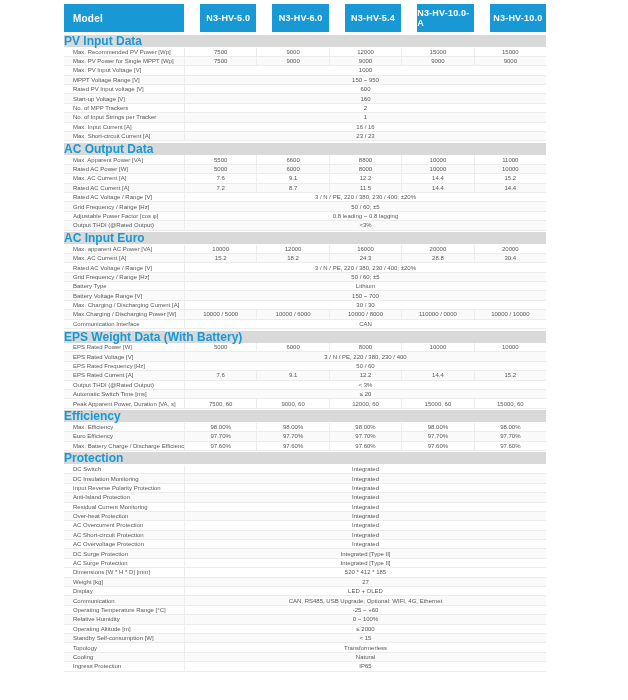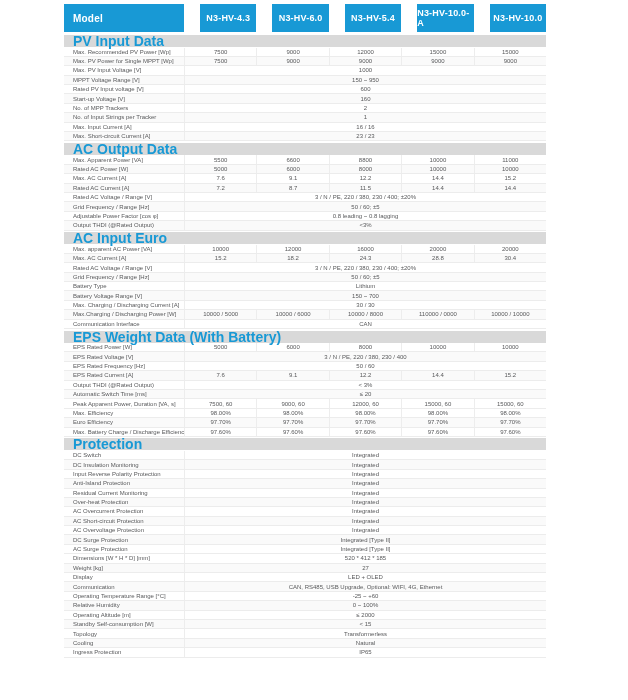--- a/index.html
+++ b/index.html
@@ -16,22 +16,22 @@
     background:#1899d5; color:#ffffff; font-weight:bold; height:28px;
     display:flex; align-items:center; justify-content:center;
     font-size:9px; letter-spacing:0.2px;
   }
   .h-model { width:120px; justify-content:flex-start; padding-left:9px; box-sizing:border-box; font-size:10px; }
   .h-col { flex:1; }
 
   
   .section-title {
     background:#d9d9d9; color:#1899d5; font-weight:bold;
-    font-size:14px; height:12px; line-height:12px;
-    padding-left:9px; margin-top:1.5px; margin-bottom:0.5px;
+    font-size:12px; height:12px; line-height:12px;
+    margin-top:1.5px; margin-bottom:0.5px;
   }
 
   
   .row {
     display:flex; height:8.4px; align-items:stretch;
     font-size:6px; color:#58595b;
     border-bottom:1px solid #ececec; background:#ffffff;
   }
   .rows .row:nth-child(even) { background:#fafafa; }
   .row-label {
@@ -46,21 +46,21 @@
   .val { flex:1; }
   .merged { flex:5; }
 </style>
 </head>
 <body>
 
 <div class="sheet">
   <div class="header-row">
     <div class="h-cell h-model">Model</div>
 
-  <div class="h-cell h-col">N3-HV-4.3</div>
+  <div class="h-cell h-col">N3-HV-5.0</div>
       <div class="h-cell h-col">N3-HV-6.0</div>
       <div class="h-cell h-col">N3-HV-5.4</div>
       <div class="h-cell h-col">N3-HV-10.0-A</div>
       <div class="h-cell h-col">N3-HV-10.0</div>
     </div>
   <div id="sections">
       <div class="section">
         <div class="section-title">PV Input Data</div>
         <div class="rows">
           <div class="row">
@@ -262,20 +262,21 @@
             <div class="row-label">Peak Apparent Power, Duration [VA, s]</div>
             <div class="val">7500, 60</div>
             <div class="val">9000, 60</div>
             <div class="val">12000, 60</div>
             <div class="val">15000, 60</div>
             <div class="val">15000, 60</div>
           </div>
         </div>
       </div>
       <div class="section">
+        <div class="section-title">Efficiency</div>
         <div class="rows">
           <div class="row">
             <div class="row-label">Max. Efficiency</div>
             <div class="val">98.00%</div>
             <div class="val">98.00%</div>
             <div class="val">98.00%</div>
             <div class="val">98.00%</div>
             <div class="val">98.00%</div>
           </div>
           <div class="row">

